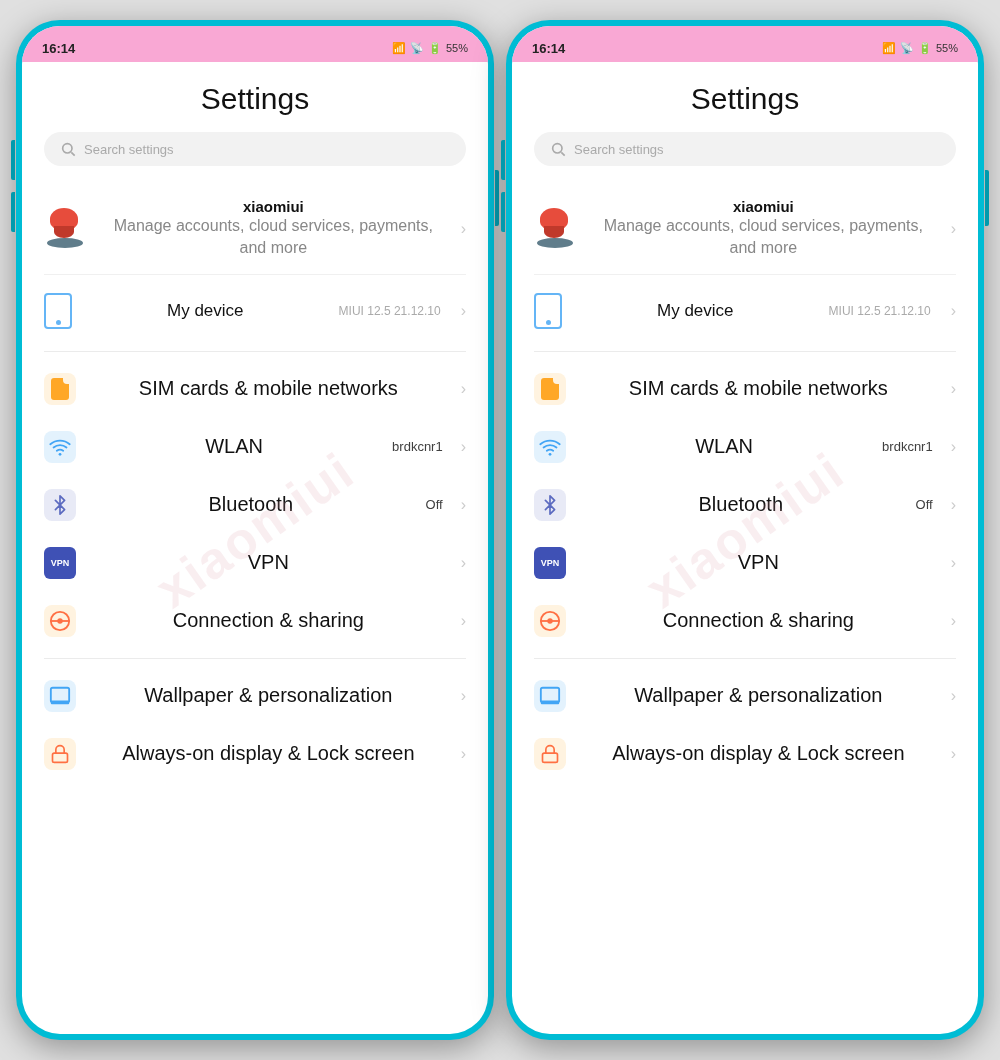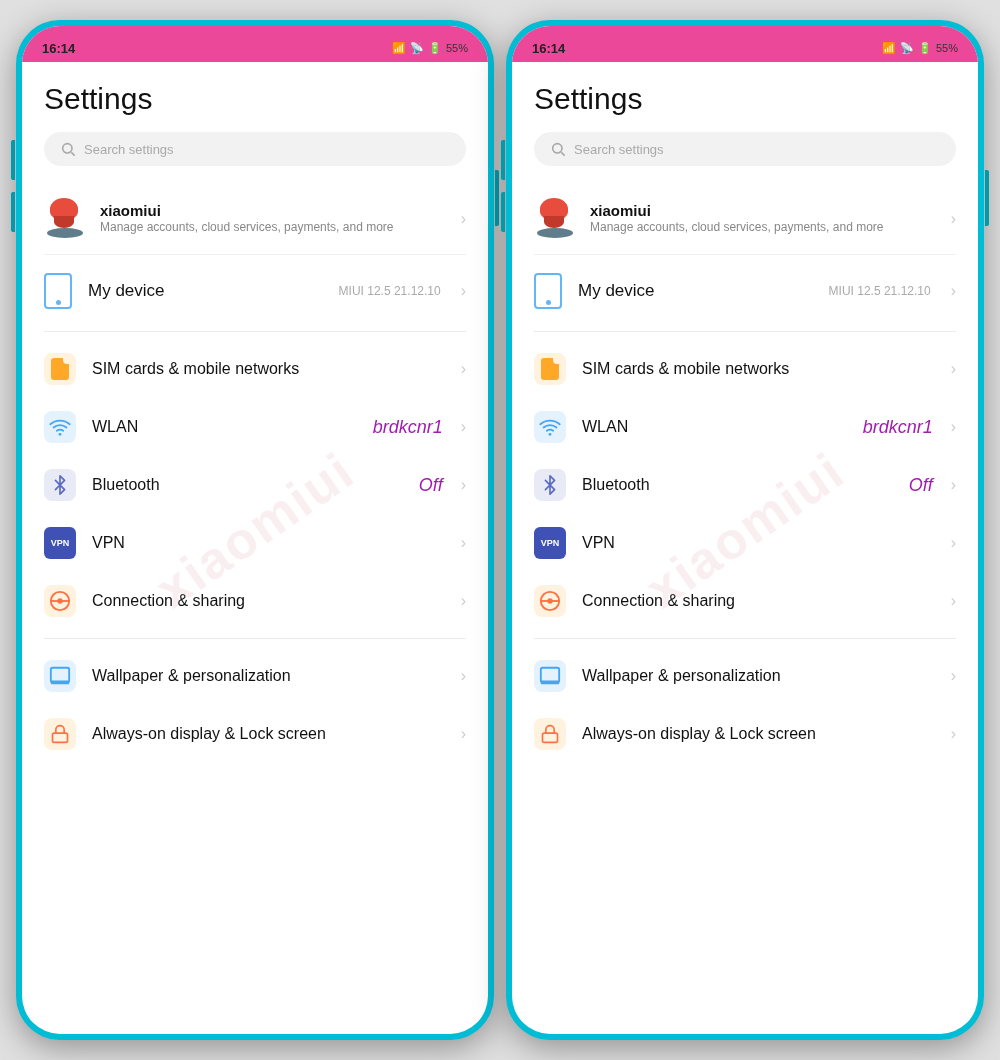--- a/index.html
+++ b/index.html
@@ -55,40 +55,41 @@
       background: #009aad;
     }
 
     
     .status-bar {
       height: 36px;
       padding: 8px 20px 0;
       display: flex;
       justify-content: space-between;
       align-items: center;
-      background: #ec4899;
+      background: #f9a8d4;
     }
     .status-time {
       font-size: 13px;
       font-weight: 600;
       color: #222;
     }
     .status-icons {
       display: flex;
       align-items: center;
       gap: 4px;
       font-size: 11px;
       color: #333;
     }
 
     
     .screen-content {
       padding: 0 22px;
       overflow: hidden;
       height: calc(100% - 36px);
+      text-align: center;
     }
 
     .page-title {
       font-size: 30px;
       font-weight: 400;
       color: #111;
       margin: 20px 0 16px;
     }
 
     .search-bar {
@@ -154,21 +155,21 @@
     }
     .account-info {
       flex: 1;
     }
     .account-name {
       font-size: 15px;
       font-weight: 600;
       color: #111;
     }
     .account-desc {
-      font-size: 12px;
+      font-size: 16px;
       color: #888;
       line-height: 1.4;
     }
     .chevron {
       color: #ccc;
       font-size: 16px;
     }
 
     
     .divider {
@@ -231,29 +232,28 @@
       width: 32px;
       height: 32px;
       border-radius: 8px;
       display: flex;
       align-items: center;
       justify-content: center;
       flex-shrink: 0;
       font-size: 18px;
     }
     .item-label {
-      font-size: 16px;
+      font-size: 20px;
       color: #111;
       flex: 1;
     }
     .item-value {
-      font-size: 18px;
-      color: #a21caf;
+      font-size: 13px;
+      color: #404040;
       margin-right: 2px;
-      font-style: italic;
     }
 
     
     .watermark {
       position: absolute;
       top: 50%;
       left: 50%;
       transform: translate(-50%, -50%) rotate(-35deg);
       font-size: 52px;
       font-weight: 700;

